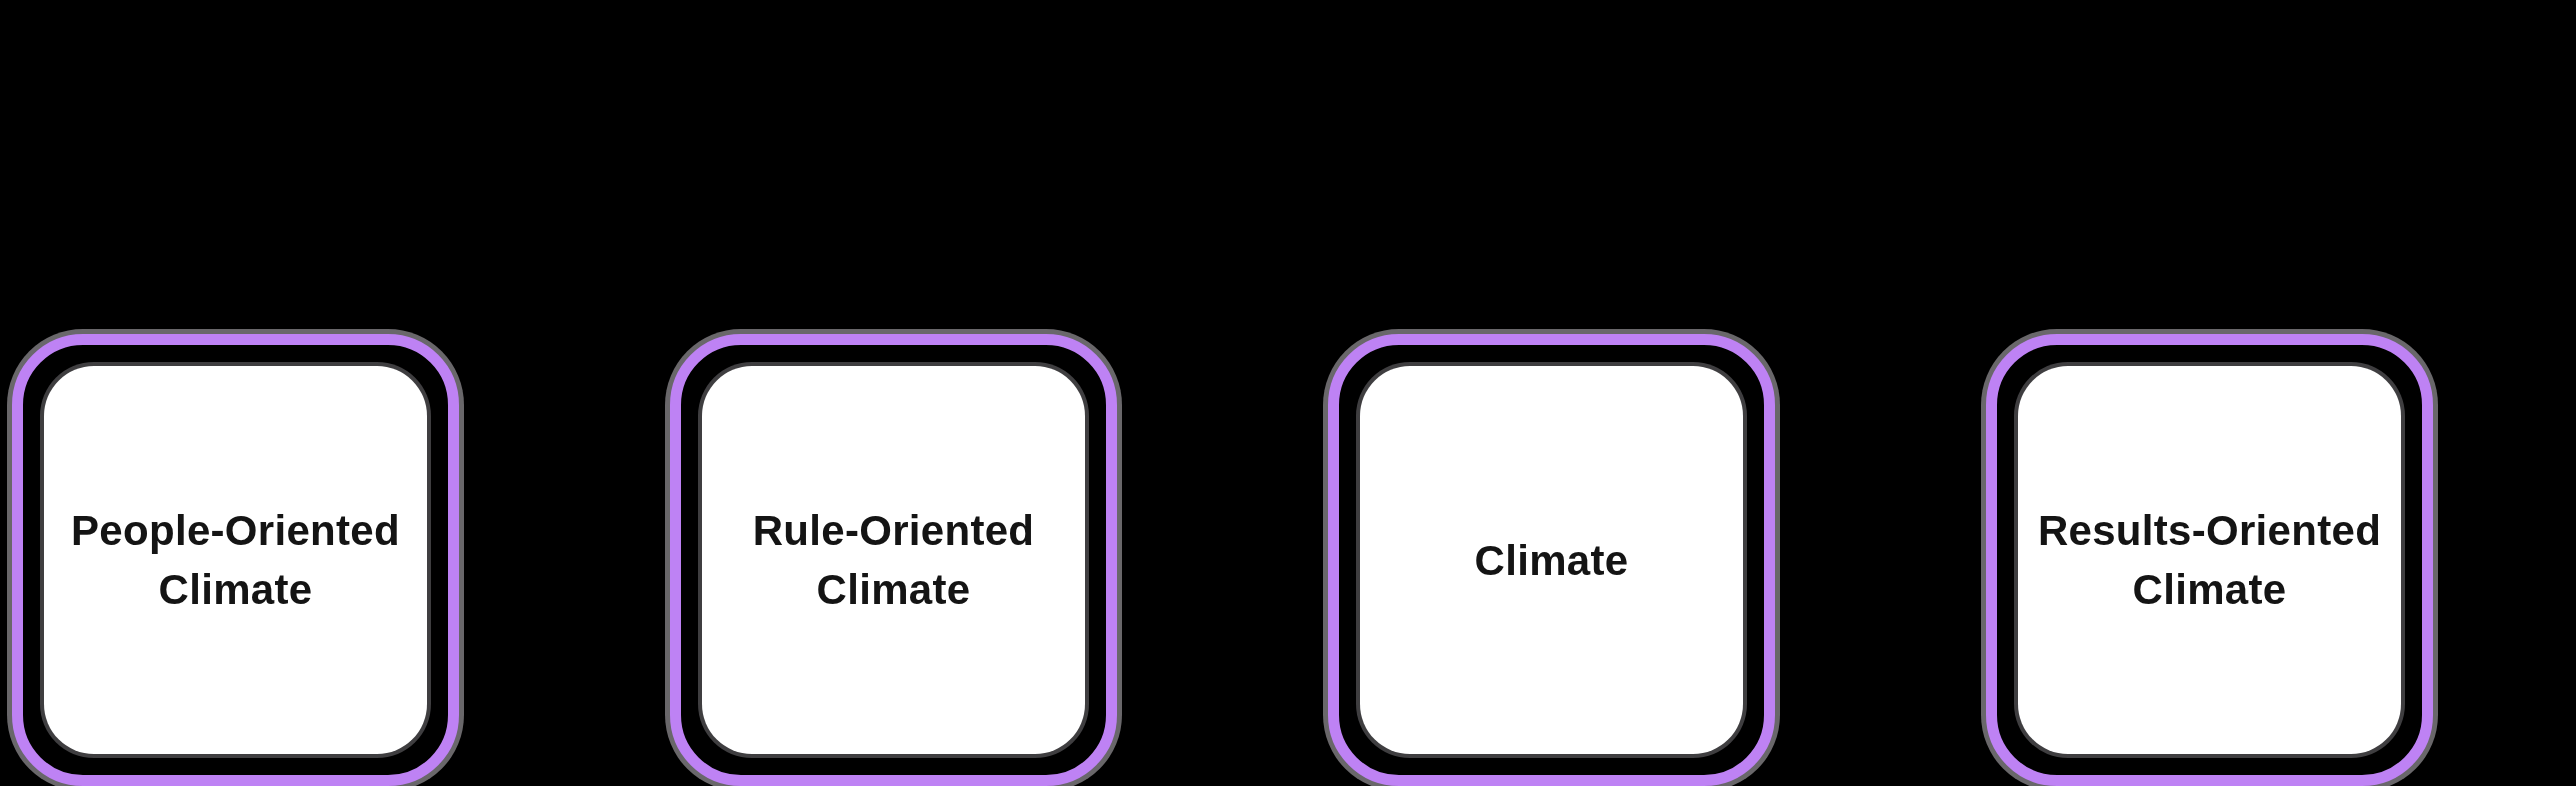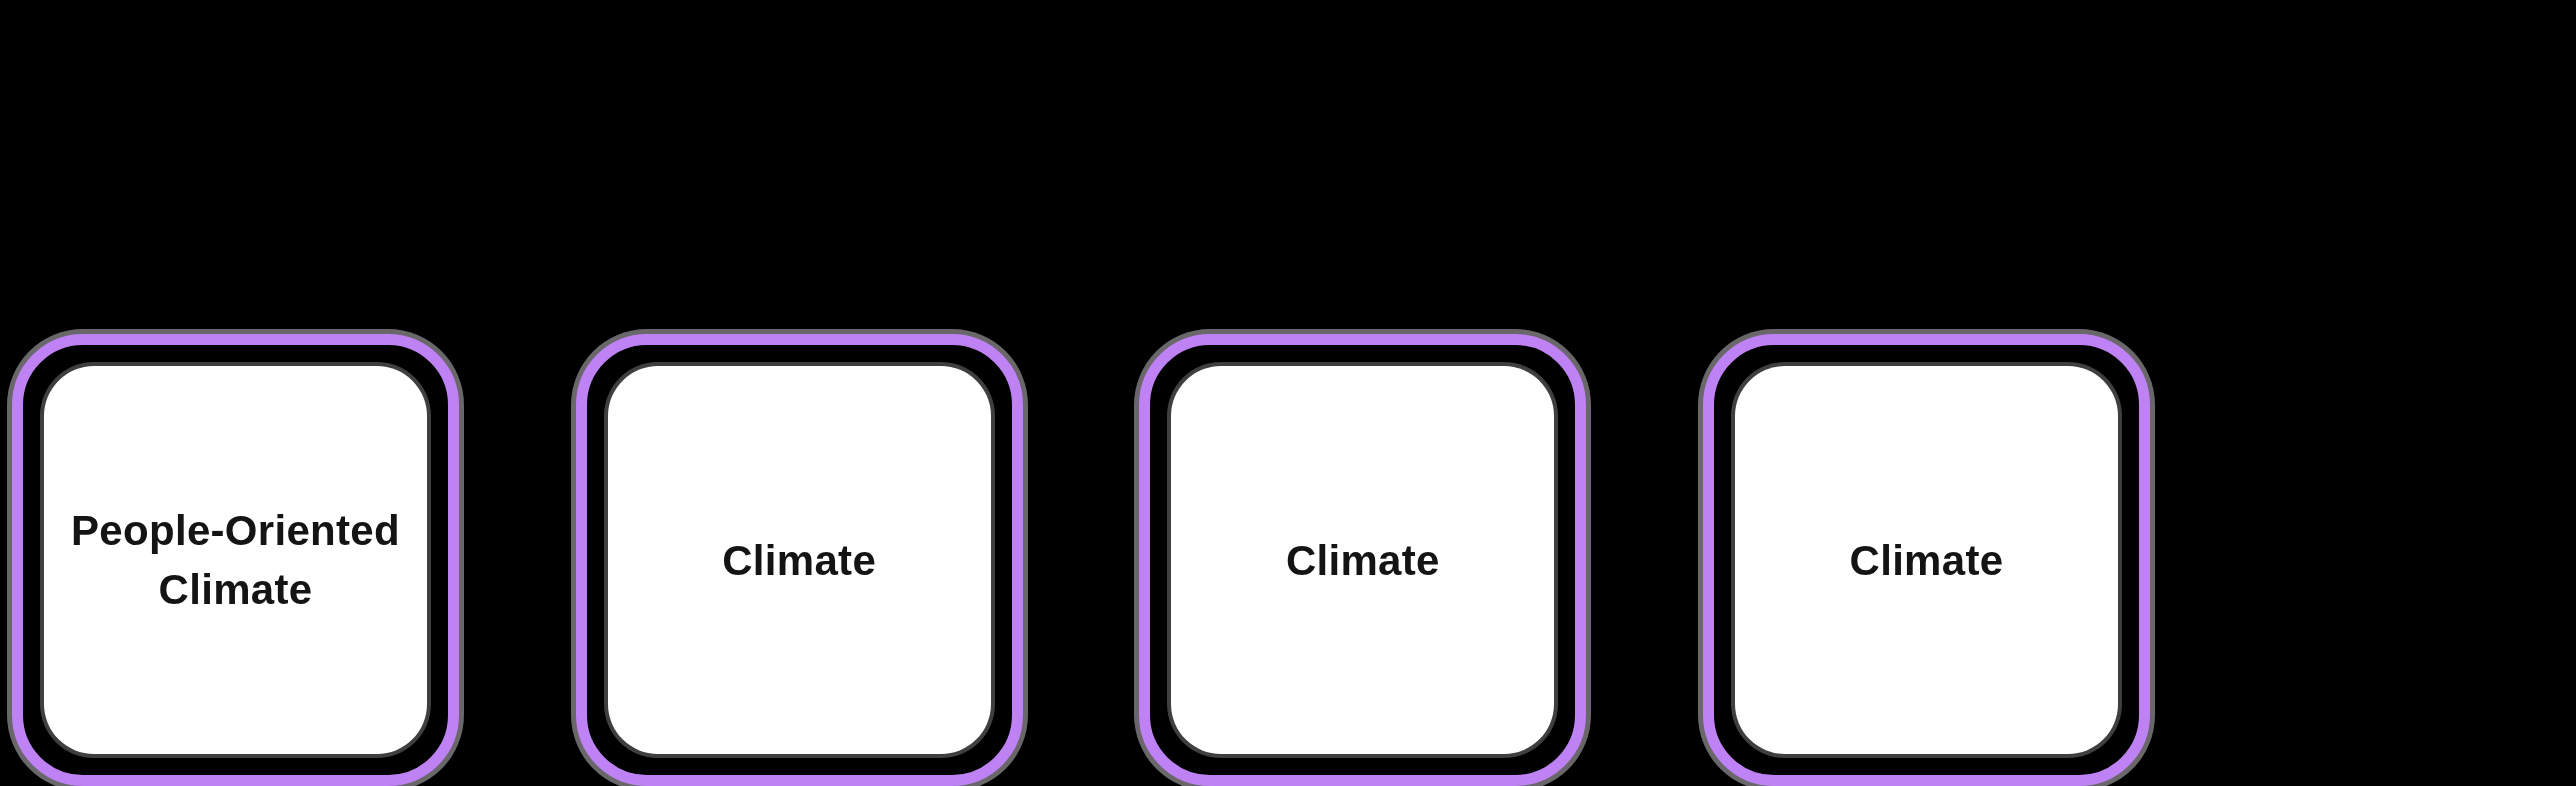--- a/index.html
+++ b/index.html
@@ -19,21 +19,21 @@
     height: 787px;
     background: var(--background);
     overflow: hidden;
     position: relative;
     font-family: "Liberation Sans", "DejaVu Sans", sans-serif;
   }
   .cards-row {
     position: absolute;
     left: 12px;
     top: 334px;
-    width: 2138px;
+    width: 2421px;
     height: 452px;
     display: flex;
     justify-content: space-between;
     align-items: flex-start;
   }
   .card {
     width: 447px;
     height: 452px;
     border: 11px solid var(--card-border);
     border-radius: 71px;
@@ -71,31 +71,33 @@
 
   <div class="card">
     <div class="card-inner">
       <div class="card-line">People-Oriented</div>
       <div class="card-line">Climate</div>
     </div>
   </div>
 
   <div class="card">
     <div class="card-inner">
+      <div class="card-line">Rule-Oriented</div>
       <div class="card-line">Climate</div>
     </div>
   </div>
 
   <div class="card">
     <div class="card-inner">
       <div class="card-line">Climate</div>
     </div>
   </div>
 
   <div class="card">
     <div class="card-inner">
+      <div class="card-line">Results-Oriented</div>
       <div class="card-line">Climate</div>
     </div>
   </div>
 
 
 </div>
 
 
 </body></html>

